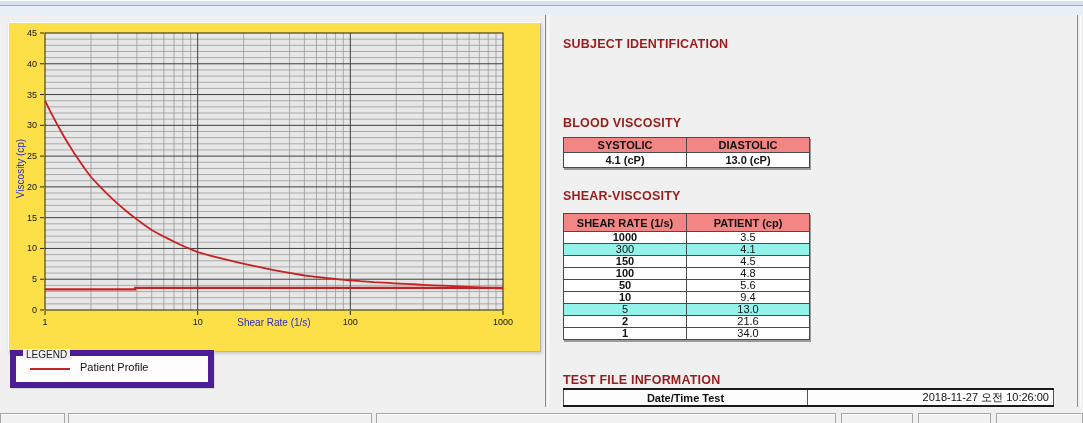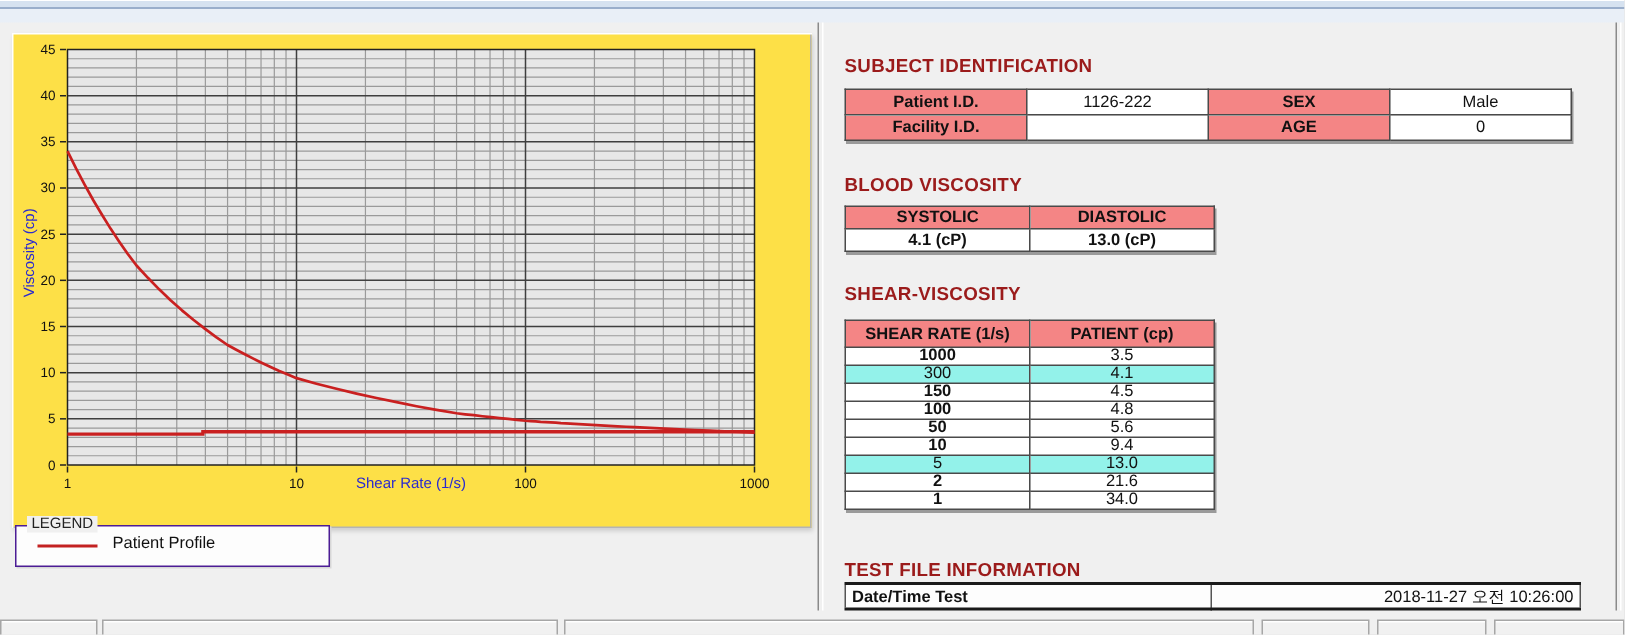--- a/index.html
+++ b/index.html
@@ -8,21 +8,21 @@
   .top-strip{position:absolute;top:0;left:0;width:1083px;height:15px;
     background:linear-gradient(#ffffff 0 1px,#d6e2f0 1px 5px,#9aaecb 5px 6px,#e9eff7 6px 15px);}
   
   .chart-panel{position:absolute;left:8px;top:22px;width:533px;height:330px;background:#fde047;
     box-shadow:inset 1px 1px 0 #ffffff,inset -1px -1px 0 #b4b4b4,1px 2px 3px rgba(0,0,0,.15);}
   .y-axis-label{position:absolute;left:-33px;top:141px;width:90px;text-align:center;
     transform:rotate(-90deg);color:#2a2ad0;font-size:10px;}
   .x-axis-label{position:absolute;left:37px;top:295px;width:458px;text-align:center;color:#2a2ad0;font-size:10px;}
   
   .legend-box{position:absolute;left:10px;top:350px;width:192px;height:26px;background:#fdfdfd;
-    border:1px solid #4c1d95;box-shadow:1px 1px 0 #d7d7d7;padding-left:16px;}
+    border:6px solid #4c1d95;box-shadow:1px 1px 0 #d7d7d7;}
   .legend-title{position:absolute;top:-7px;left:7px;background:#f0f0f0;padding:0 3px;font-size:10px;color:#222;}
   .legend-line{position:absolute;left:14px;top:12px;width:40px;border-top:2px solid #c32222;}
   .legend-text{position:absolute;left:64px;top:5px;font-size:11px;color:#111;}
   
   .vsep{position:absolute;top:15px;height:392px;width:2px;border-left:1px solid #8a8a8a;border-right:1px solid #ffffff;}
   .statusbar-seg{position:absolute;top:413px;height:12px;background:#f1f1f1;border:1px solid #a6a6a6;
     box-shadow:inset 0 1px 0 #ffffff;box-sizing:border-box;}
   
   .rc{position:absolute;left:563px;top:15px;width:500px;height:395px;margin-top:16px;}
   .sec-title{position:absolute;font-size:12.5px;font-weight:bold;color:#9b1b1b;letter-spacing:.2px;white-space:nowrap;}
@@ -37,21 +37,21 @@
   #blood-table{width:246px;box-shadow:1px 2px 0 #9a9a9a;}
   #blood-table th,#blood-table td{height:15px;}
   #blood-table td{font-weight:bold;}
   #shear-table{width:246px;box-shadow:1px 2px 0 #9a9a9a;}
   #shear-table th{height:18px;}
   #shear-table td{height:12px;line-height:11px;}
   #shear-table td.rate{font-weight:bold;}
   #shear-table tr.hl td{background:#93f2ea;font-weight:normal;}
   #test-table{width:490px;border-top:2px solid #1a1a1a;border-bottom:2px solid #1a1a1a;}
   #test-table th,#test-table td{border:1px solid #555;height:13px;background:#fdfdfd;}
-  #test-table th{background:#fdfdfd;text-align:left;font-weight:bold;}
+  #test-table th{background:#fdfdfd;text-align:center;font-weight:bold;}
   #test-table td{text-align:right;}
 </style>
 </head>
 <body>
 
 <div class="screen">
 
   <div class="top-strip"></div>
 
   <div class="chart-panel">
@@ -169,42 +169,20 @@
     <span class="legend-text">Patient Profile</span>
   </div>
 
   <div class="vsep" style="left:545px;"></div>
   <div class="vsep" style="left:1077px;"></div>
 
   <div class="rc">
 
     <div class="sec-title" style="left:0;top:6px;">SUBJECT IDENTIFICATION</div>
 
-    <table class="dtable" id="subject-table" style="left:0;top:28px;">
-      <colgroup>
-          <col style="width:121px">
-          <col style="width:121px">
-          <col style="width:121px">
-          <col style="width:121px">
-        </colgroup>
-      <tbody>
-          <tr>
-        <th>Patient I.D.</th>
-        <td>1126-222</td>
-        <th>SEX</th>
-        <td>Male</td>
-      </tr>
-      <tr>
-        <th>Facility I.D.</th>
-        <td></td>
-        <th>AGE</th>
-        <td>0</td>
-      </tr>
-    </tbody>
-      </table>
 
     <div class="sec-title" style="left:0;top:85px;">BLOOD VISCOSITY</div>
 
     <table class="dtable" id="blood-table" style="left:0;top:106px;">
       <colgroup>
           <col style="width:123px">
           <col style="width:123px">
         </colgroup>
       <tbody>
           <tr>

